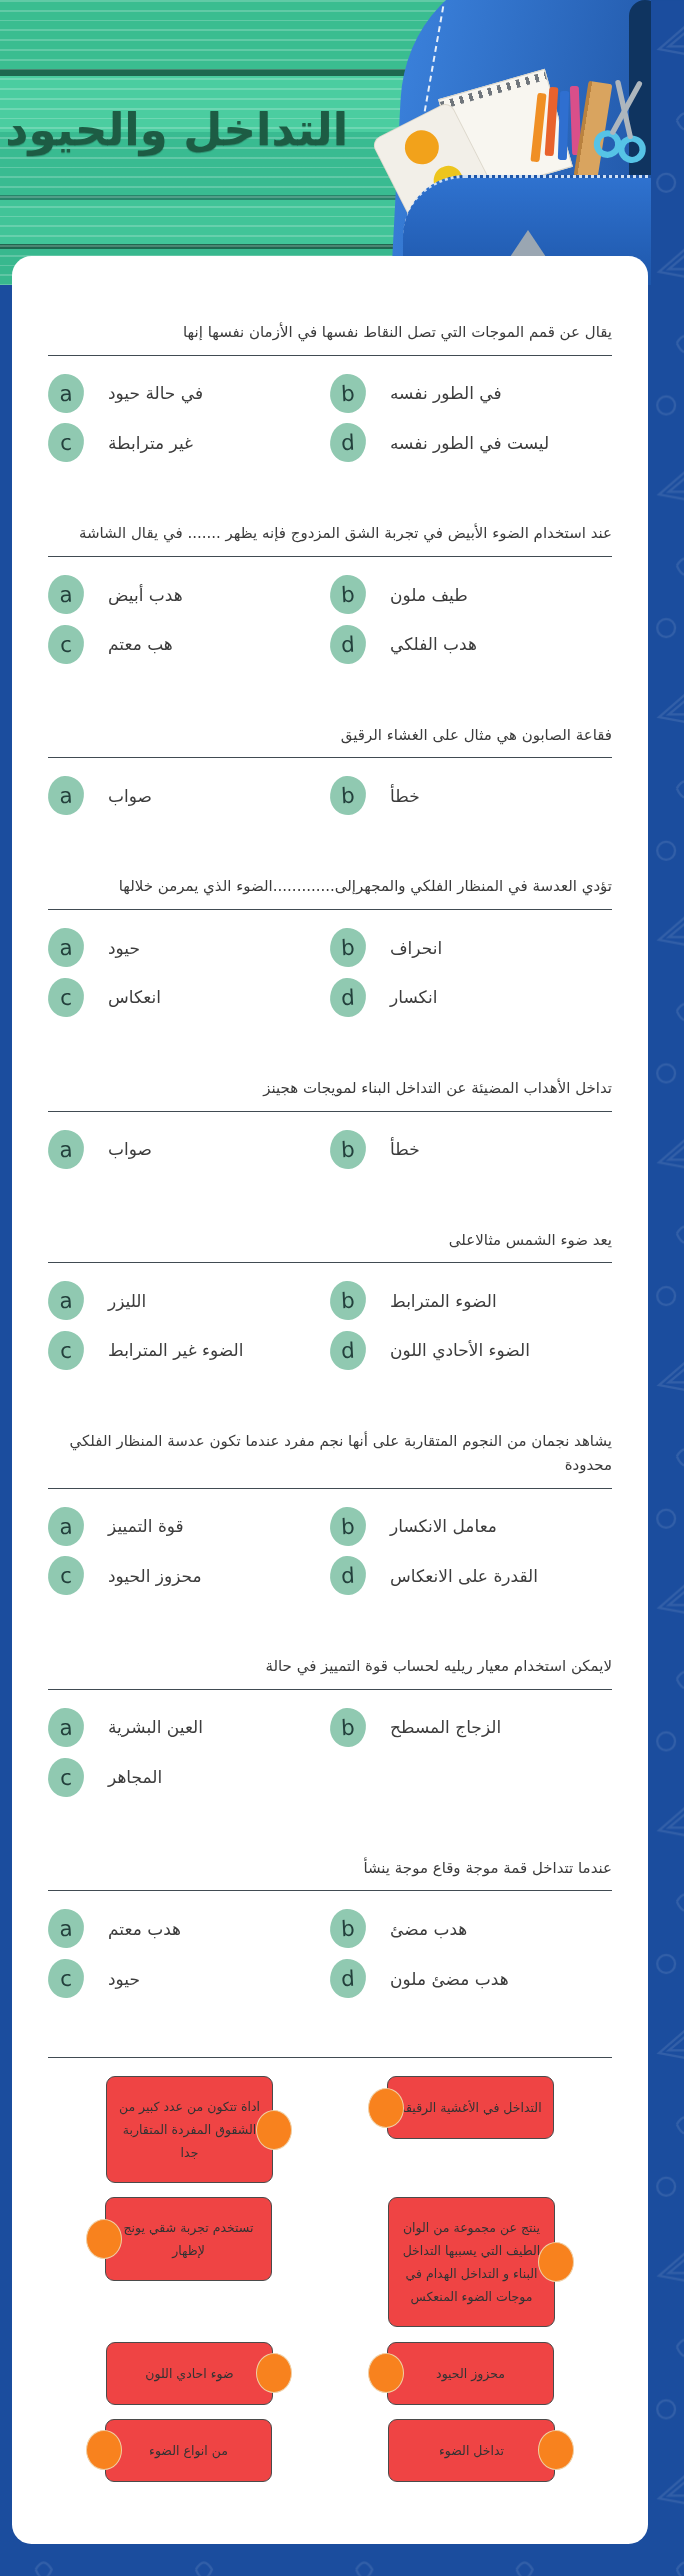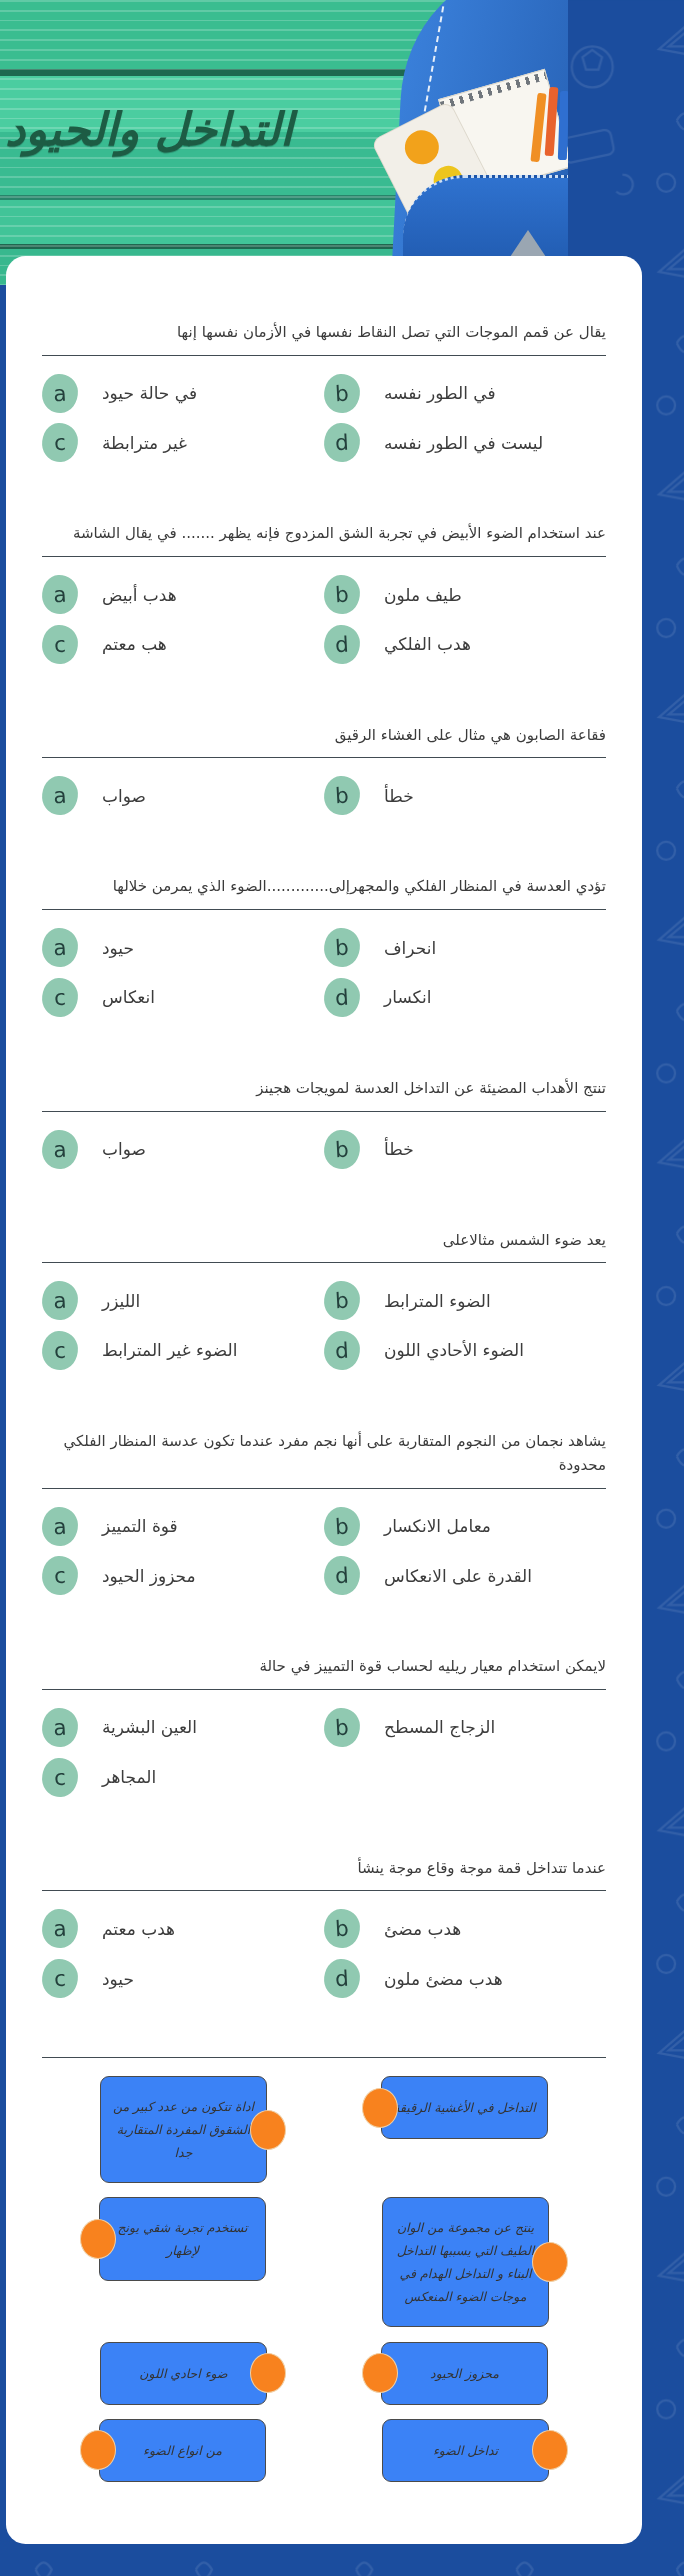--- a/index.html
+++ b/index.html
@@ -7,25 +7,24 @@
   body {
     height:2576px; overflow:hidden; position:relative;
     background:#1b4d9e;
     font-family:"DejaVu Sans", sans-serif;
   }
   
   .bg-svg { position:absolute; left:0; top:0; z-index:0; }
 
   
   .header {
-    position:relative; z-index:1; width:568px; height:285px; overflow:hidden;
+    position:relative; z-index:1; width:651px; height:285px; overflow:hidden;
     background:
       repeating-linear-gradient(180deg, rgba(255,255,255,.20) 0 1.8px, rgba(255,255,255,0) 1.8px 9.8px),
       linear-gradient(180deg,#3abd90 0 69px,#1e6950 69px 76px,#4bcda0 76px 132px,#39bb91 132px 195px,#27856a 195px 200px,#41c498 200px 244px,#20664f 244px 249px,#38b88e 249px 285px);
-    font-style: italic;
   }
   .page-title {
     position:absolute; left:5.3px; top:103px; z-index:6;
     font-size:45px; font-weight:bold; color:#1d5c44; direction:rtl;
     text-shadow:0 0.9px 0.9px rgba(0,0,0,.25);
   }
   
   .bp-body { position:absolute; left:399px; top:-27px; width:298px; height:321px; z-index:2;
     background:linear-gradient(100deg,#3b82dd,#1c4f9e); border-radius:116px 36px 0 0/134px 36px 0 0;
     transform:rotate(3deg); }
@@ -56,21 +55,21 @@
   .bp-pocket { position:absolute; left:403px; top:175px; width:272px; height:116px; z-index:5;
     background:linear-gradient(180deg,#2f72cf,#1d55a8); border-radius:62px 16px 0 0;
     border-top:3.6px dotted #cfe0f5; }
   .bp-logo { position:absolute; left:107px; top:52px; width:0; height:0;
     border-left:18px solid rgba(0,0,0,0); border-right:18px solid rgba(0,0,0,0);
     border-bottom:27px solid #9aa6b2; }
 
   
   .card {
     position:relative; z-index:2; width:636px; height:2288px;
-    margin:-29px 6px 0; background:#fff; border-radius:19.6px;
+    margin:-29px 12px 0; background:#fff; border-radius:19.6px;
     padding:64px 36px 12px; overflow:hidden;
   }
   .q { margin-bottom:59px; }
   .q-text { direction:rtl; text-align:right; font-size:15px; line-height:24px; color:#3b3b3b; }
   .divider { margin-top:10.7px; border-bottom:1.3px solid #414b52; }
   .opts { margin-top:18px; display:grid; grid-template-columns:1fr 1fr; row-gap:10.7px; direction:ltr; }
   .opt { display:flex; align-items:center; height:39px; cursor:pointer; }
   .badge {
     width:36px; height:39px; flex:0 0 36px; background:#90c9b1;
     border-radius:48% 52% 50% 50%/54% 46% 54% 46%;
@@ -78,25 +77,25 @@
     font-size:21.4px; color:#23403c; transform:rotate(-3deg);
   }
   .opt-label { margin-left:24px; direction:rtl; font-size:17px; color:#3c3c3c; }
 
   
   .match-row { display:flex; align-items:flex-start; margin-bottom:14.3px; }
   .match-cell { width:50%; display:flex; }
   .cell-l { justify-content:flex-end; padding-right:57px; }
   .cell-r { justify-content:flex-start; padding-left:57px; }
   .match-box {
-    position:relative; width:167px; min-height:63px; background:#3b82f6;
+    position:relative; width:167px; min-height:63px; background:#ef4444;
     border:1.3px solid #4a4a4a; border-radius:9px;
     display:flex; align-items:center; justify-content:center;
     padding:18px 10.7px; direction:rtl; text-align:center;
-    font-size:12.5px; line-height:23px; color:#333; cursor:pointer;font-style:italic;
+    font-size:12.5px; line-height:23px; color:#333; cursor:pointer;
   }
   .dot { position:absolute; top:50%; transform:translateY(-50%);
     width:36px; height:40px; border-radius:50%;
     background:#f8821e; border:1.8px solid #f0cfa4; cursor:pointer; z-index:2; }
   .dot-r { right:-19.6px; }
   .dot-l { left:-19.6px; }
   .match-opts { margin-top:18px; }
 </style>
 </head>
 <body>
@@ -235,21 +234,21 @@
         <span class="opt-label">انعكاس</span>
       </div>
       <div class="opt">
         <span class="badge">d</span>
         <span class="opt-label">انكسار</span>
       </div>
     </div>
   </div>
 
   <div class="q">
-    <div class="q-text">تنتج الأهداب المضيئة عن التداخل العدسة لمويجات هجينز</div>
+    <div class="q-text">تداخل الأهداب المضيئة عن التداخل البناء لمويجات هجينز</div>
     <div class="divider"></div>
     <div class="opts">
       <div class="opt">
         <span class="badge">a</span>
         <span class="opt-label">صواب</span>
       </div>
       <div class="opt">
         <span class="badge">b</span>
         <span class="opt-label">خطأ</span>
       </div>

